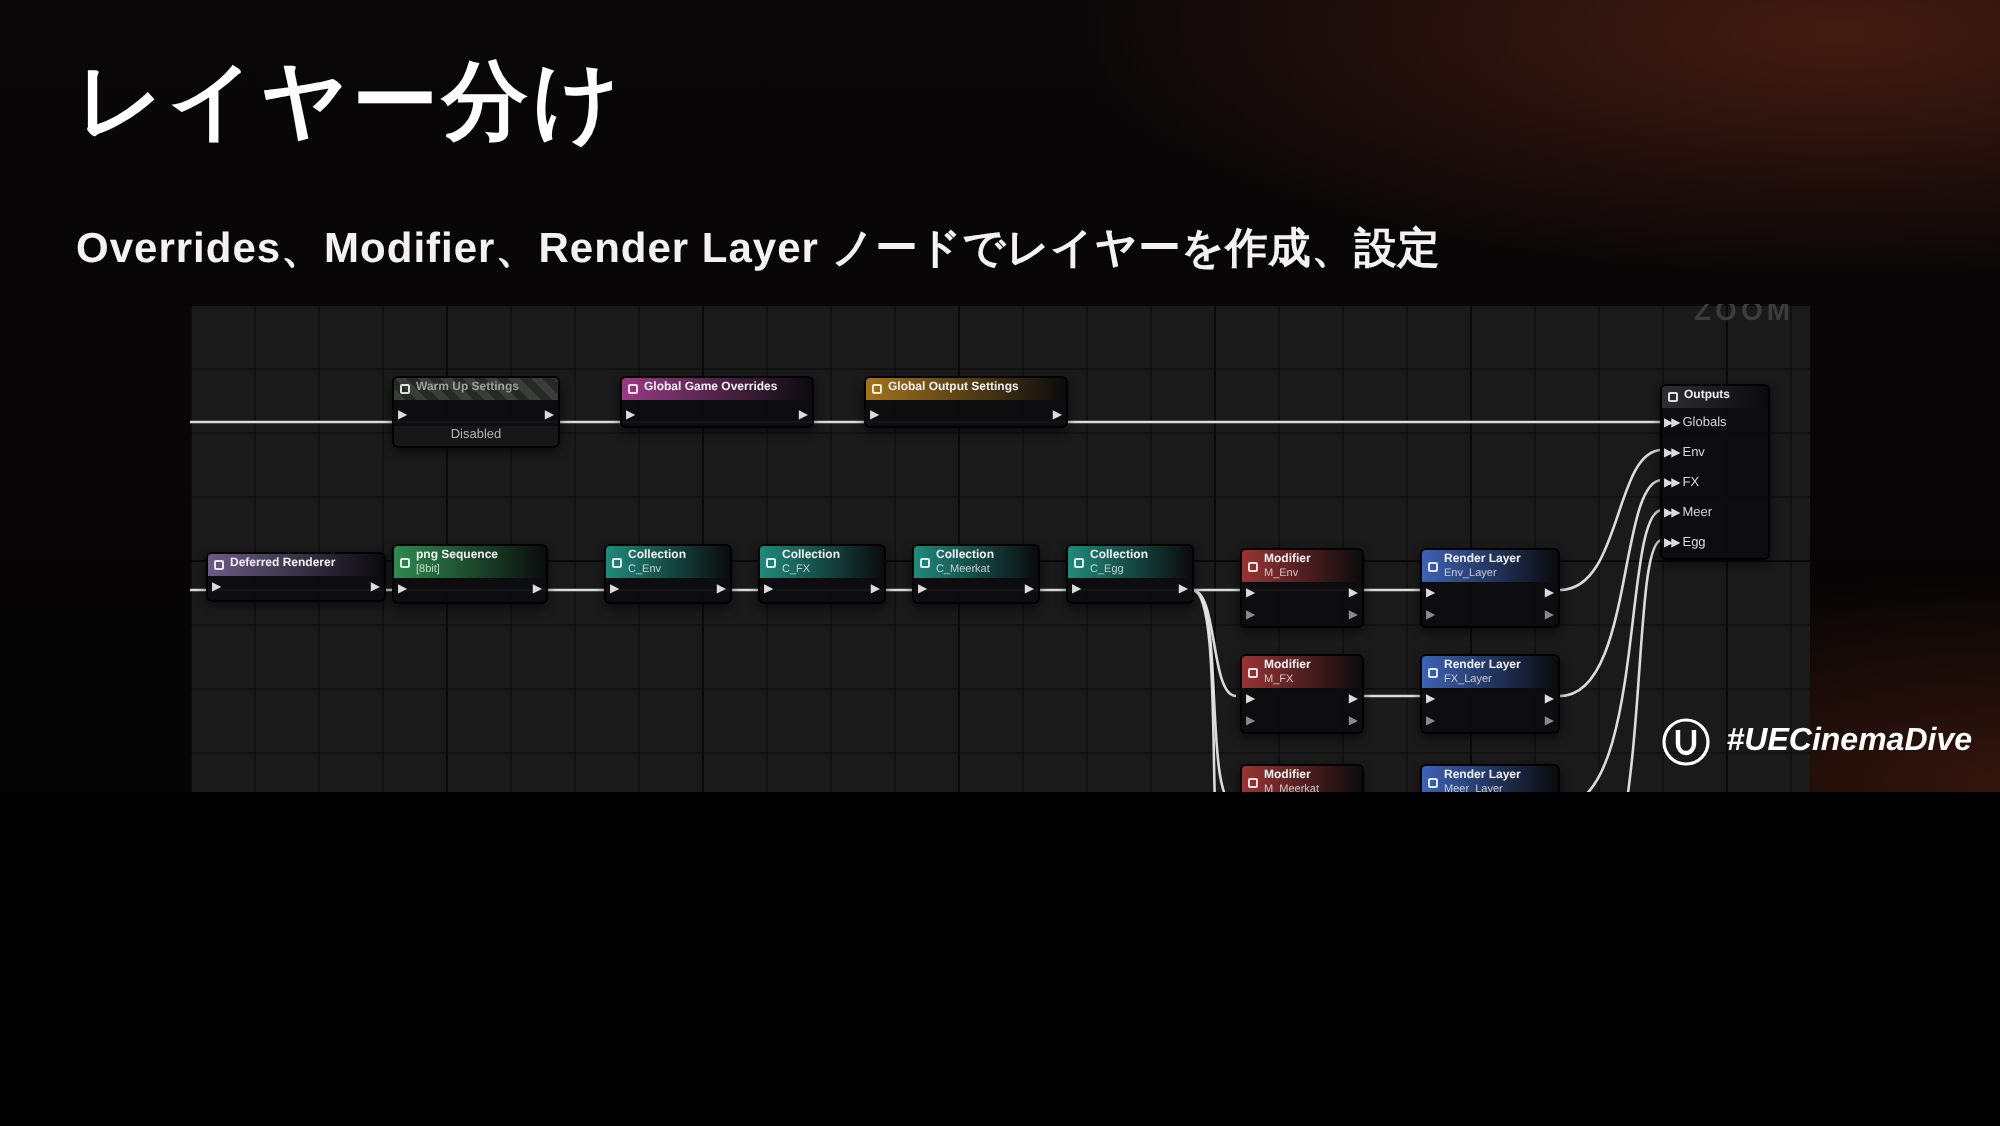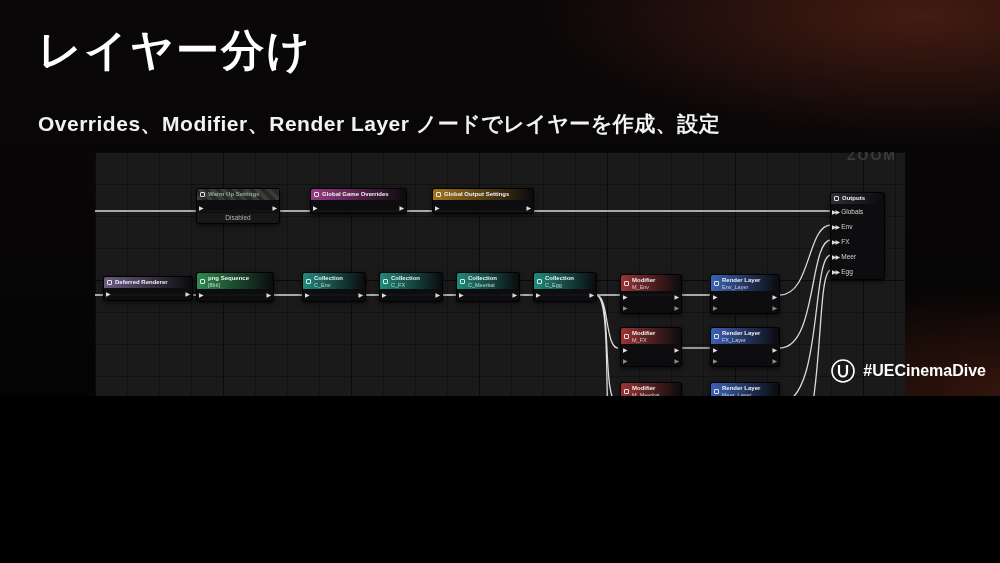--- a/index.html
+++ b/index.html
@@ -63,21 +63,21 @@
   .dimtxt { color:#97a597; }
   .disabled-strip {
     height:10px; background:rgba(24,24,24,0.9); border-radius:0 0 2px 2px;
     text-align:center; font-size:6.5px; line-height:10px; color:#b2b2b2;
   }
   .orow { display:flex; align-items:center; gap:2px; height:15px; padding-left:1px; }
   .orow .pin { letter-spacing:-1px; }
   .olabel { font-size:6.5px; color:#d6d6d6; white-space:nowrap; }
 
   
-  .footer { position:absolute; right:14px; bottom:12px; display:flex; align-items:center; gap:7px; }
+  .footer { position:absolute; right:14px; bottom:12px; display:flex; align-items:center; gap:7px;font-style:italic; }
   .hashtag { font-size:16px; font-weight:bold; color:#ffffff; }
 </style>
 </head>
 <body>
 
 <div class="slide">
 
   <div class="title">レイヤー分け</div>
   <div class="subtitle">Overrides、Modifier、Render Layer ノードでレイヤーを作成、設定</div>
 

